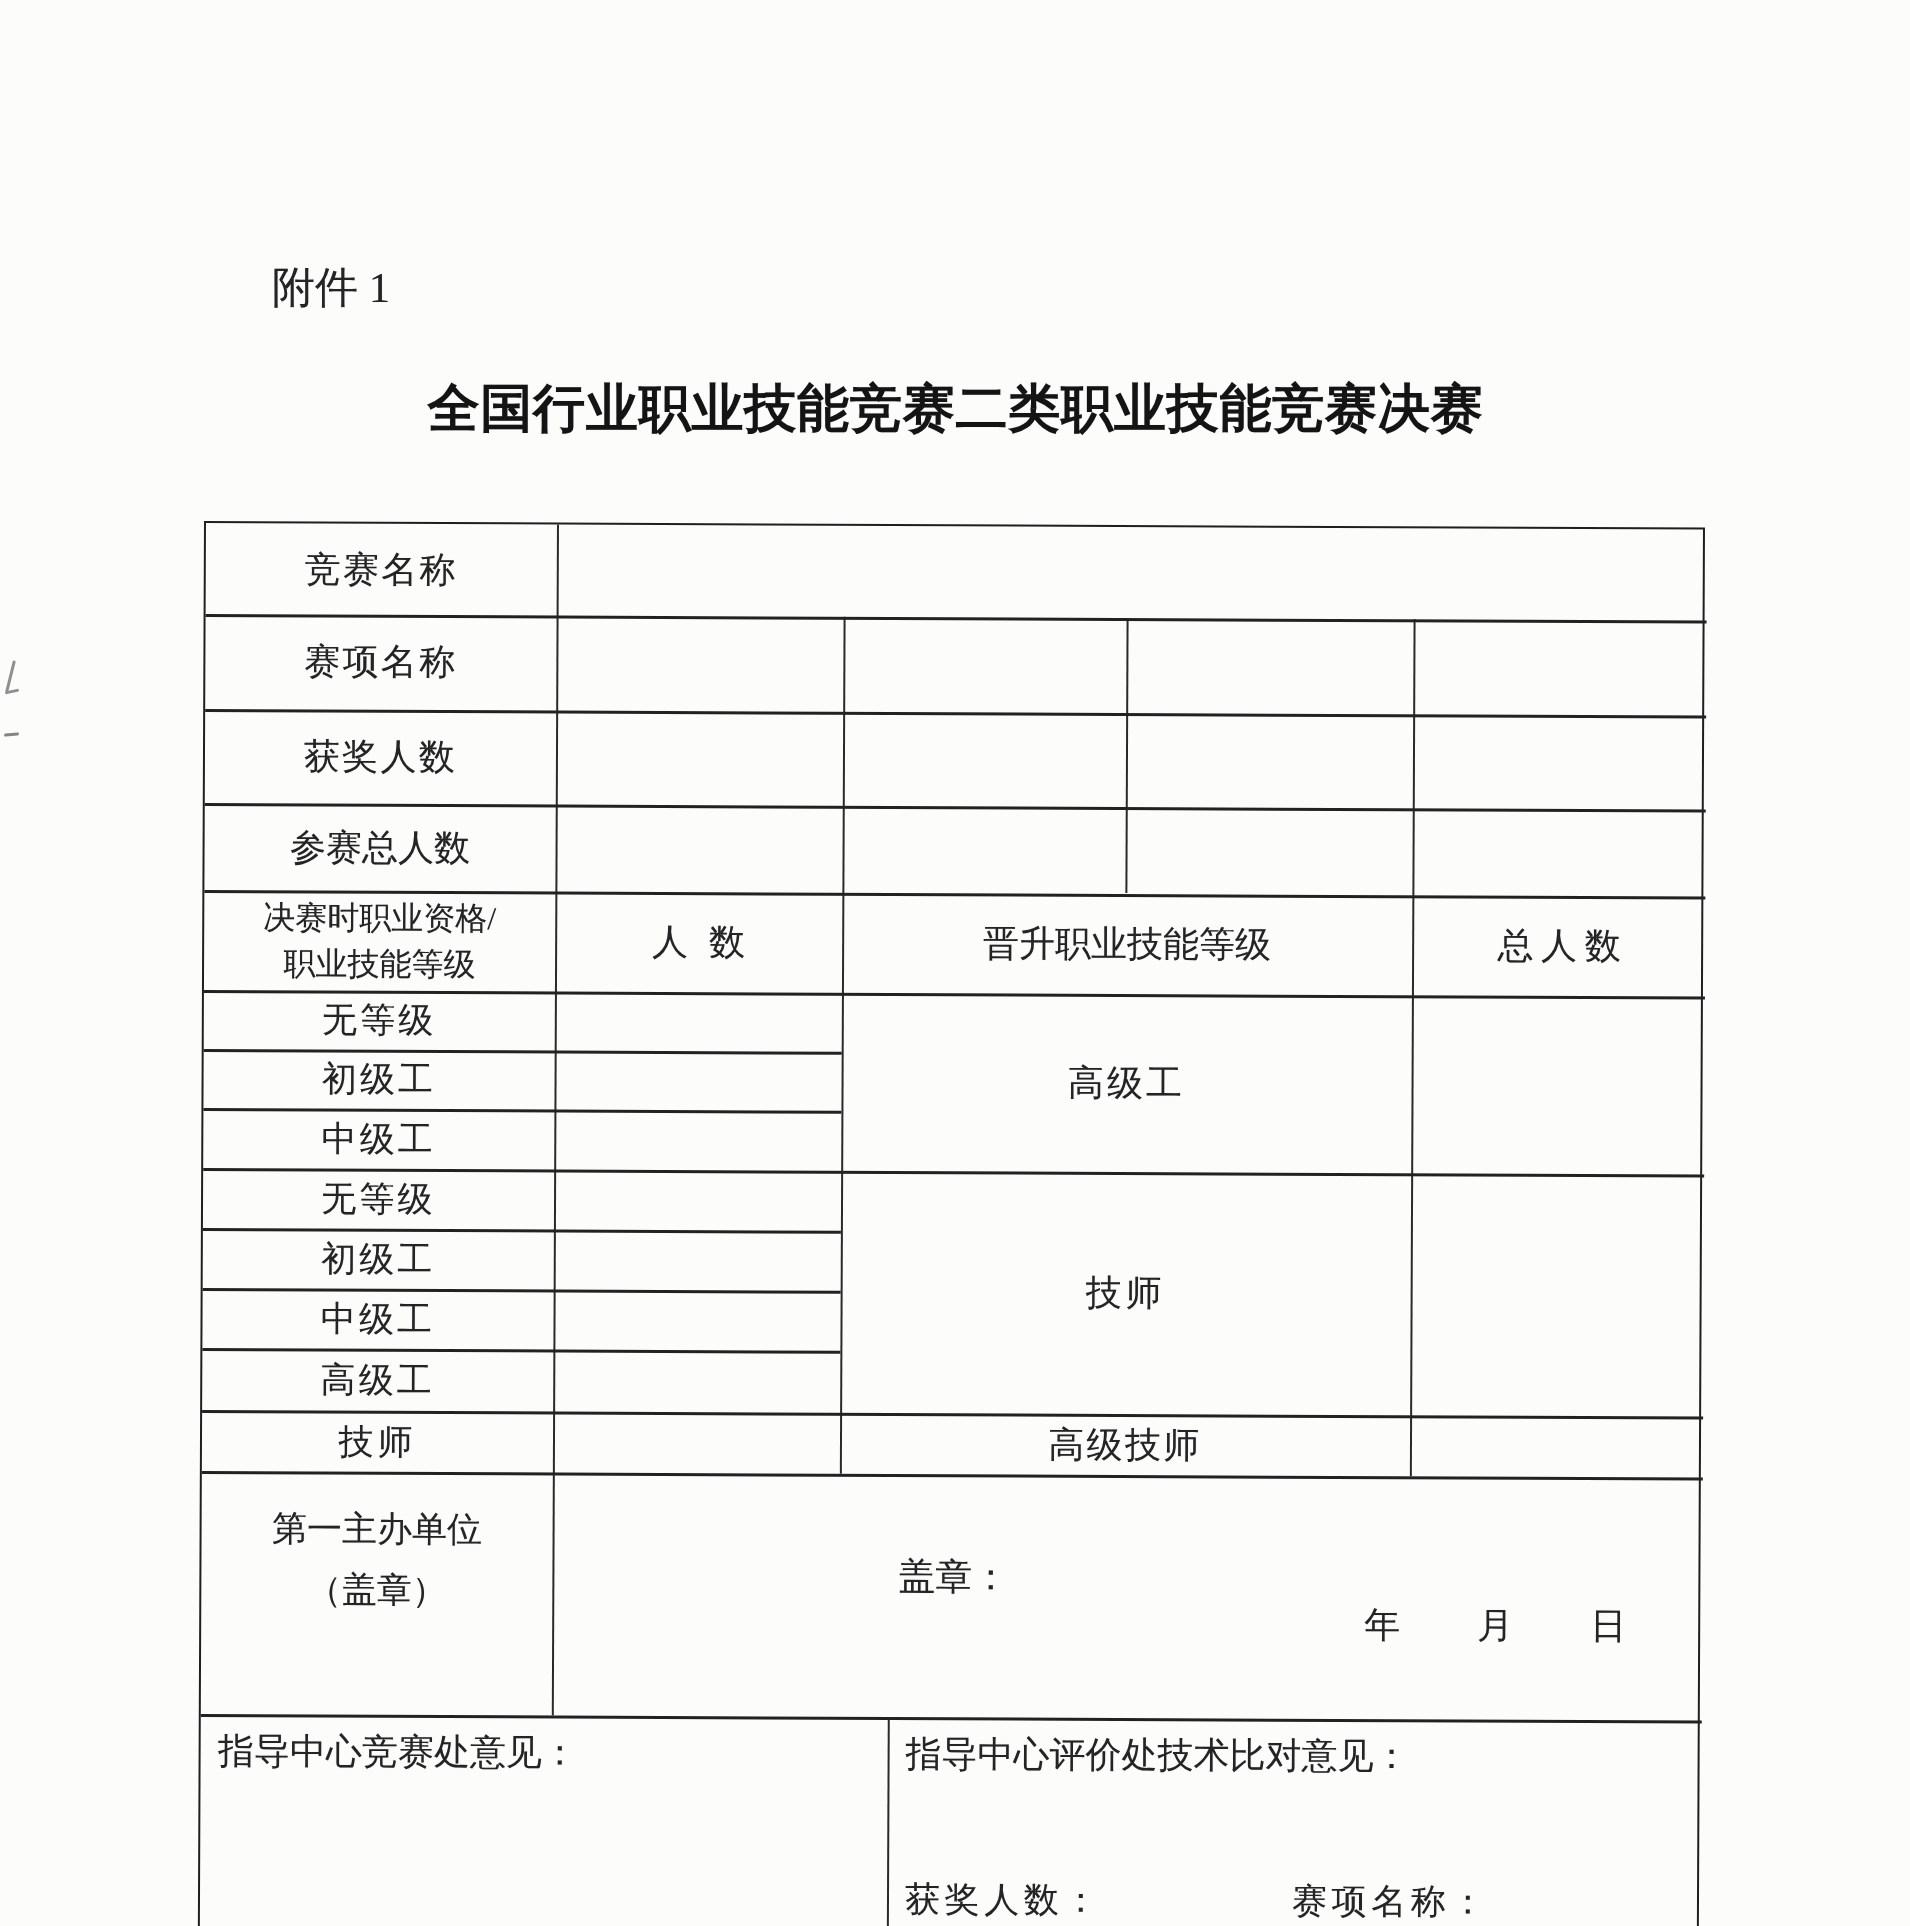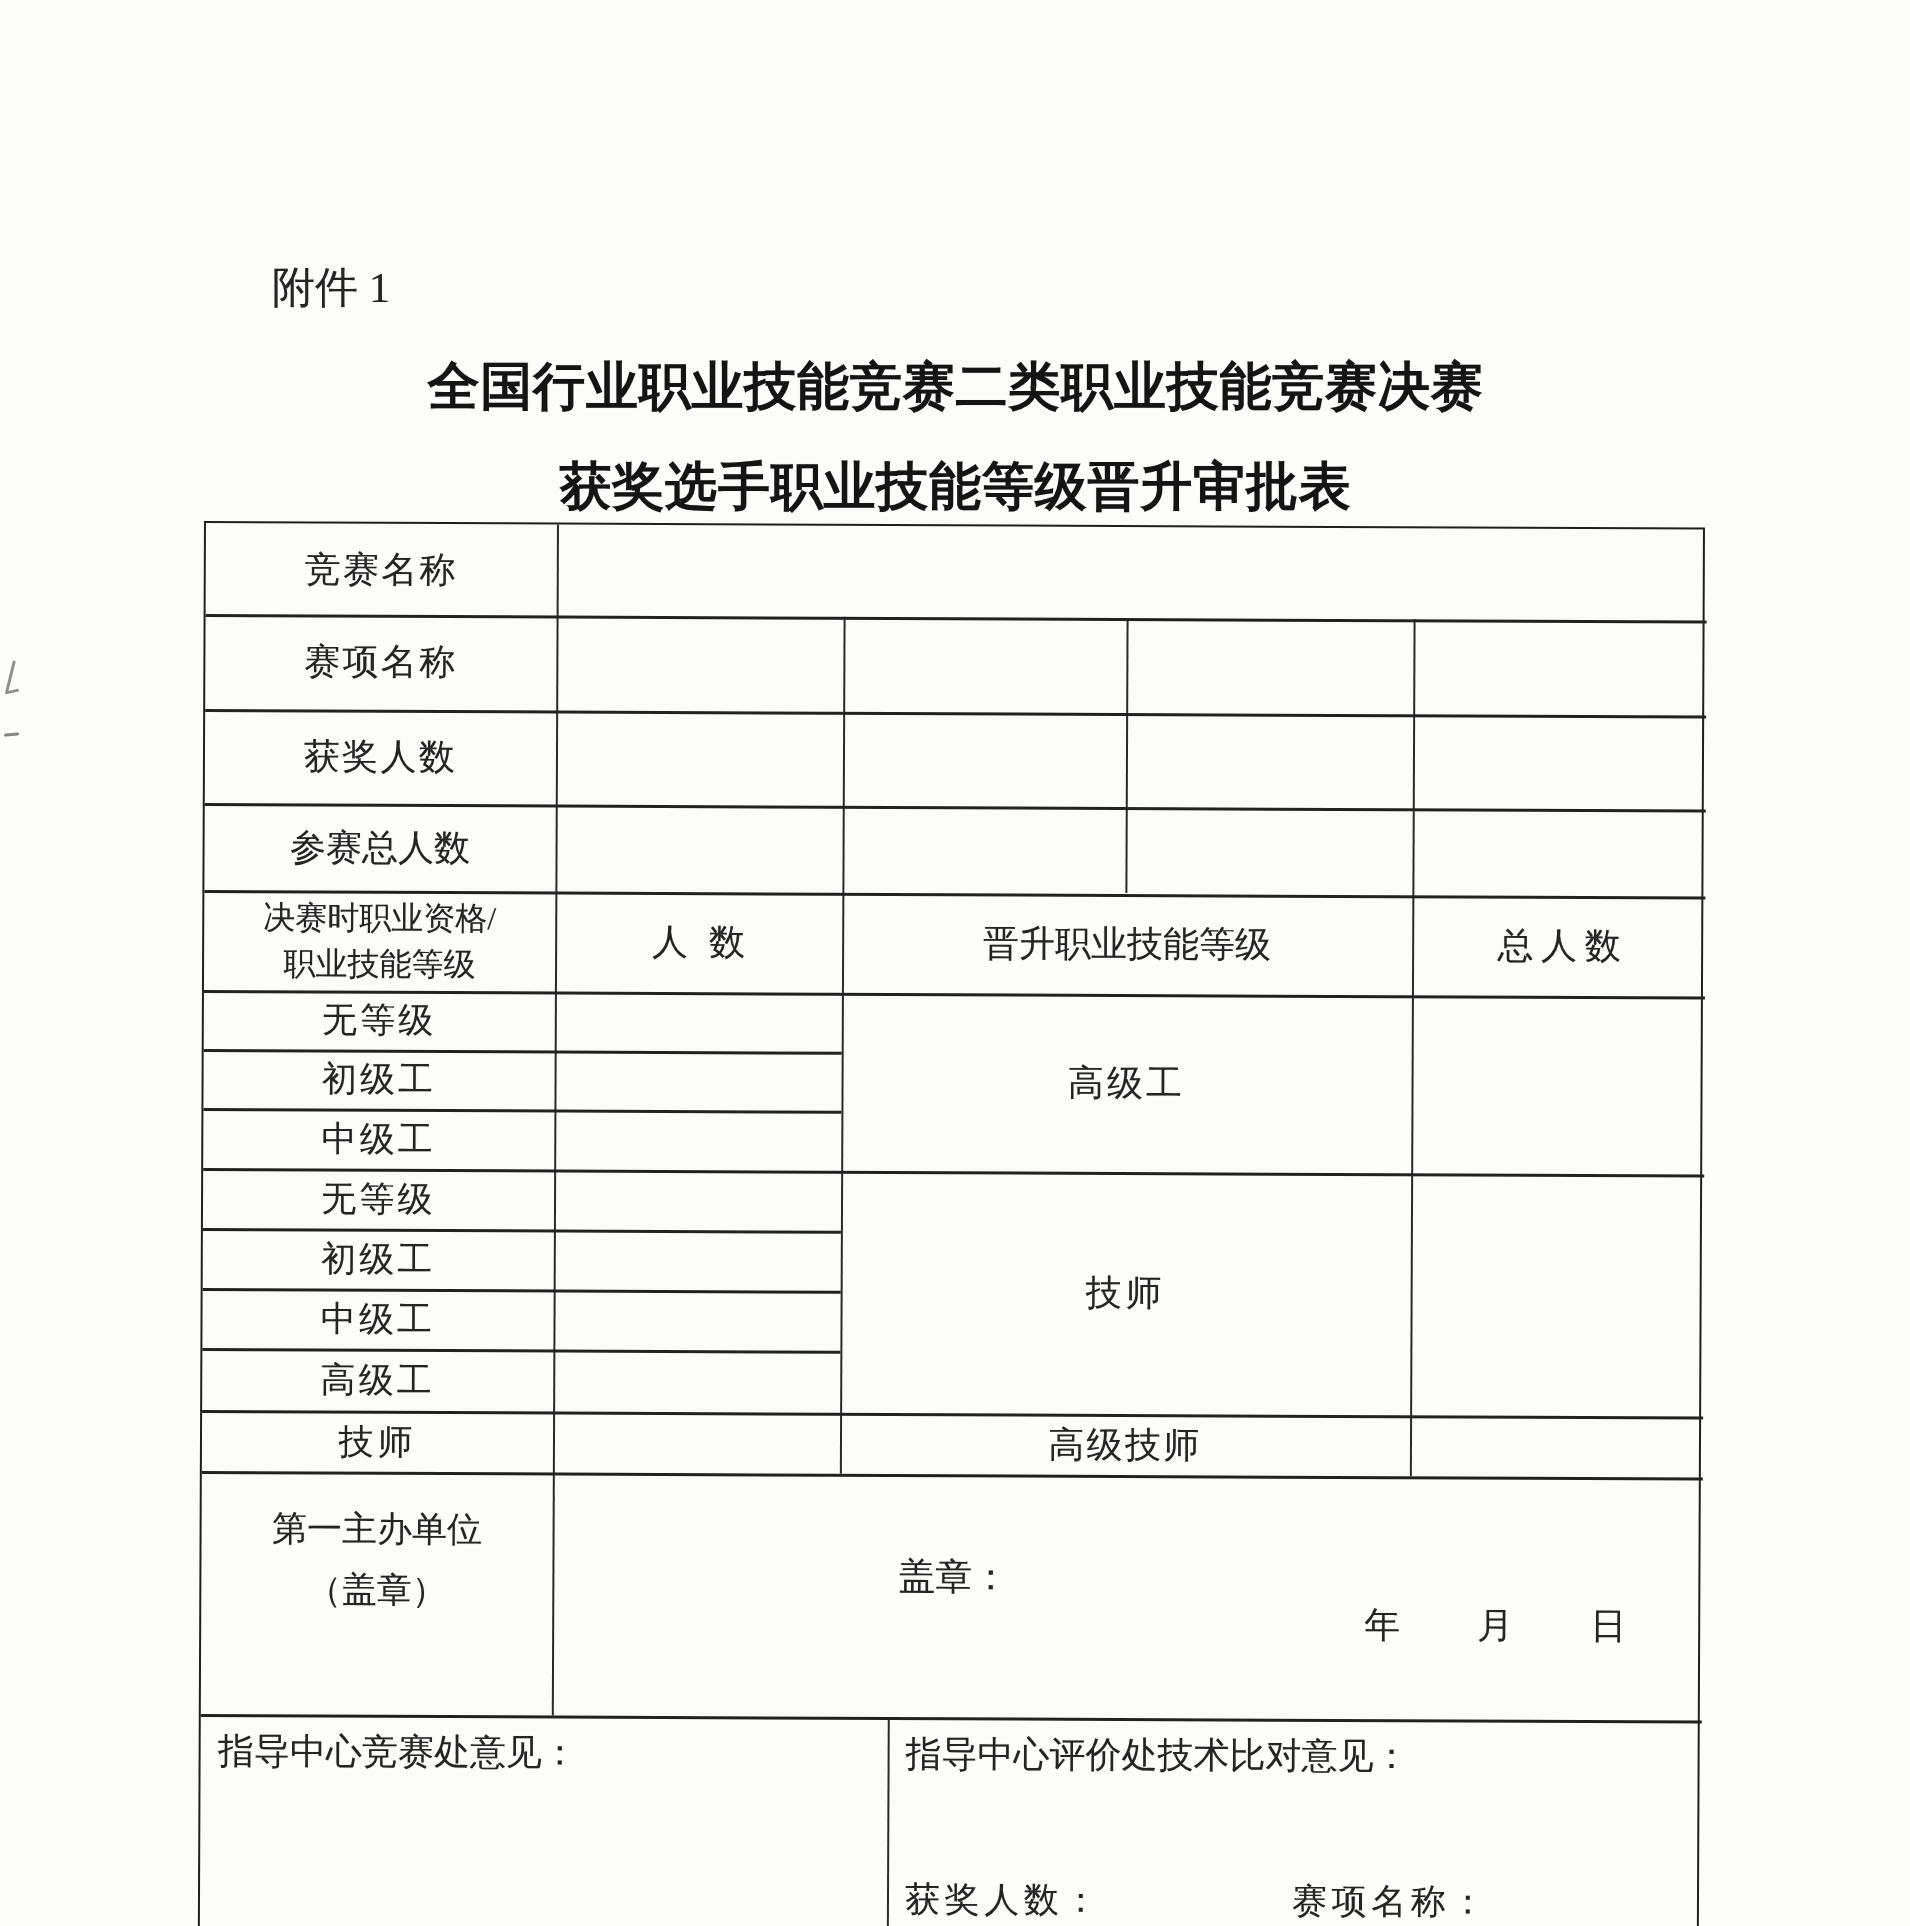--- a/index.html
+++ b/index.html
@@ -20,22 +20,21 @@
   .date{position:absolute;display:flex;justify-content:flex-end;align-items:center;
         font-size:36px;line-height:1;color:#242424;text-shadow:0 0 0.8px rgba(30,30,30,.3);}
   .mark{position:absolute;background:#8f8f8f;border-radius:1.5px;}
 </style>
 </head>
 <body>
 
 <div class="page">
 
   <div class="abs lbl" style="left:272px;top:266px;font-size:43px;">附件 1</div>
-  <div class="title" style="top:361px;">全国行业职业技能竞赛二类职业技能竞赛决赛</div>
-  <div class="title" style="top:461px;">获奖选手职业技能等级晋升审批表</div>
+  <div class="title" style="top:383px;">全国行业职业技能竞赛二类职业技能竞赛决赛</div>
 
   <div class="sheet">
 
     <i class="vl" style="left:351px;top:0;height:1191px;"></i>
 
     <i class="vl" style="left:638px;top:91px;height:857px;"></i>
     <i class="vl" style="left:921px;top:91px;height:275px;"></i>
     <i class="vl" style="left:1208px;top:91px;height:857px;"></i>
     <i class="vl" style="left:687px;top:1191px;height:524px;"></i>
 

